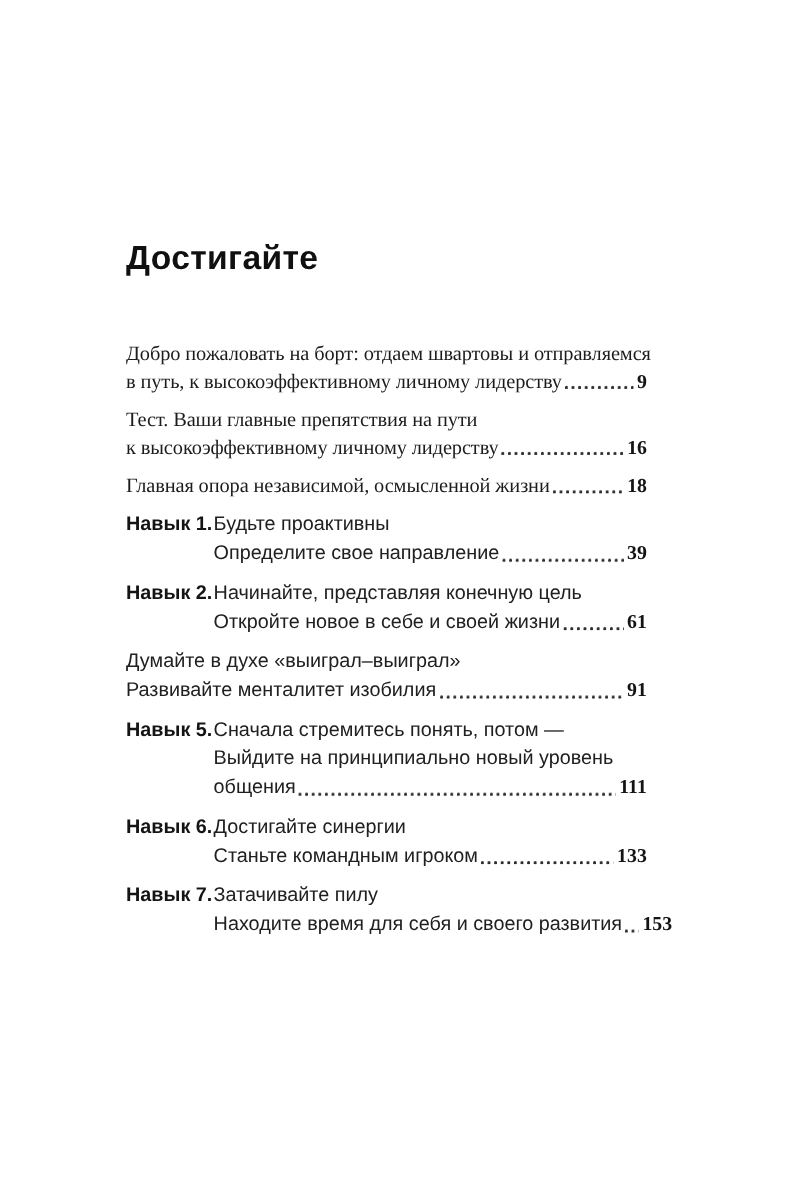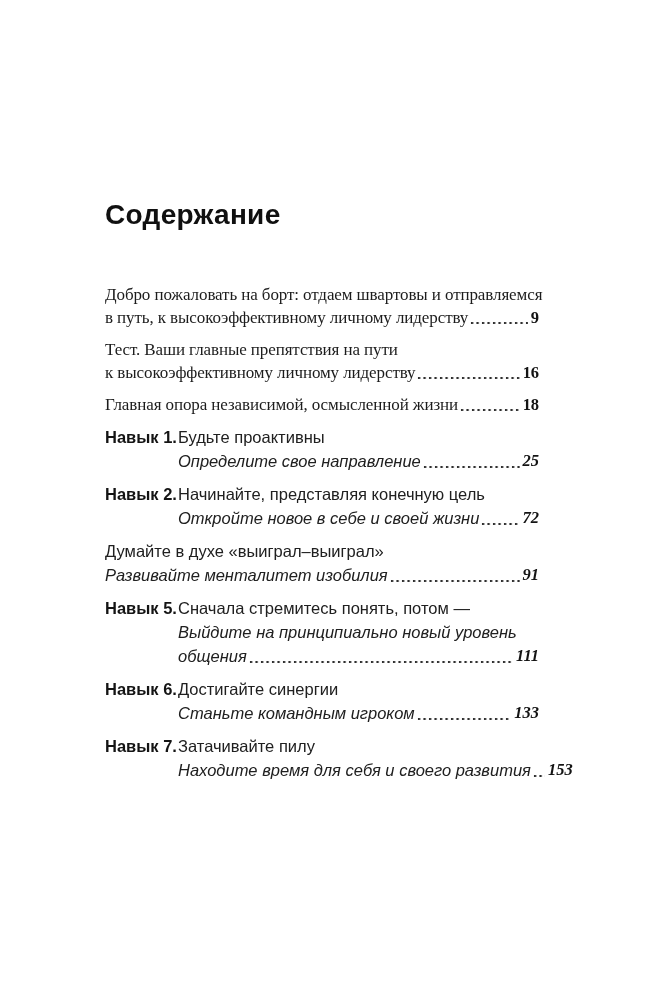--- a/index.html
+++ b/index.html
@@ -36,29 +36,29 @@
     font-family:"Liberation Serif","DejaVu Serif",serif;
     font-weight:700; font-size:16.5px; color:#141414;
   }
 
   
   .habits { margin-top:4px; }
   .habit { display:flex; margin-bottom:9px; }
   .habit-label { flex:0 0 73px; font-weight:700; font-size:16.5px; line-height:24px; color:#141414; }
   .habit-body { flex:1 1 auto; min-width:0; }
   .habit-body .line { line-height:24px; font-size:16.5px; color:#202020; }
-  .subtitle { font-style:italic; }
+  .subtitle { }
 </style>
 </head>
 <body>
 
 <div class="page">
   <div class="content">
 
-    <h1 class="title">Содержание</h1>
+    <h1 class="title">Достигайте</h1>
 
     <div class="front">
 
       <div class="entry">
         <div class="line">Добро пожаловать на борт: отдаем швартовы и отправляемся</div>
         <div class="line dotline">
           <span class="text">в путь, к высокоэффективному личному лидерству</span>
           <span class="leader"></span>
           <span class="page-num">9</span>
         </div>
@@ -85,33 +85,33 @@
 
     <div class="habits">
 
       <div class="habit">
         <div class="habit-label">Навык 1.</div>
         <div class="habit-body">
           <div class="line">Будьте проактивны</div>
           <div class="line dotline subtitle">
             <span class="text">Определите свое направление</span>
             <span class="leader"></span>
-            <span class="page-num">25</span>
+            <span class="page-num">39</span>
           </div>
         </div>
       </div>
 
       <div class="habit">
         <div class="habit-label">Навык 2.</div>
         <div class="habit-body">
           <div class="line">Начинайте, представляя конечную цель</div>
           <div class="line dotline subtitle">
             <span class="text">Откройте новое в себе и своей жизни</span>
             <span class="leader"></span>
-            <span class="page-num">72</span>
+            <span class="page-num">61</span>
           </div>
         </div>
       </div>
 
 
       <div class="habit">
         <div class="habit-body">
           <div class="line">Думайте в духе «выиграл–выиграл»</div>
           <div class="line dotline subtitle">
             <span class="text">Развивайте менталитет изобилия</span>

